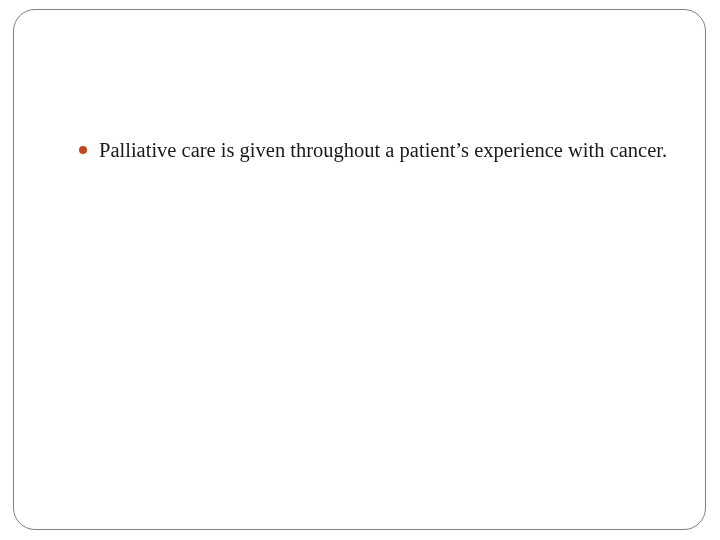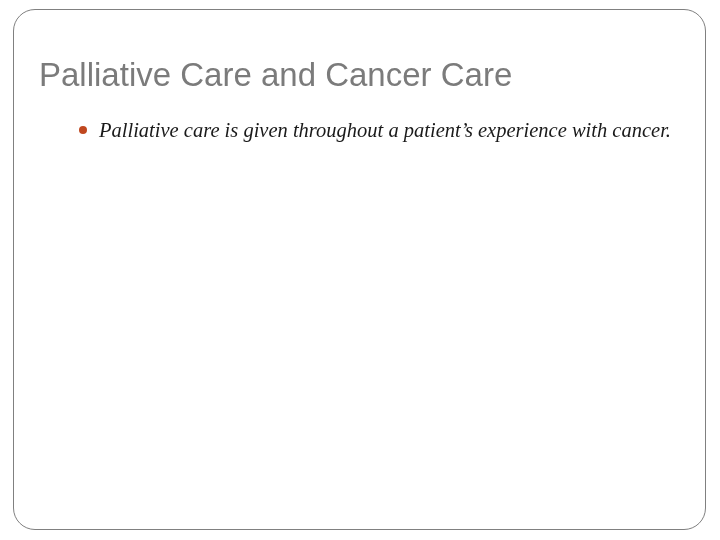--- a/index.html
+++ b/index.html
@@ -38,23 +38,22 @@
     font-weight: 400;
     letter-spacing: 0px;
     color: #7b7b7b;
     line-height: 42px;
     white-space: nowrap;
   }
   
   #body-list {
     position: absolute;
     left: 74px;
-    top: 115px;
+    top: 135px;
     width: 616px;
-    font-style: italic;
   }
   .bullet-item {
     position: relative;
     display: block;
     padding-left: 25px;
     margin: 0 0 14px 0;
     font-family: "Liberation Serif", serif;
     font-size: 20.5px;
     font-weight: 400;
     color: #1a1a1a;
@@ -77,21 +76,20 @@
   .bullet-text {
     display: block;
   }
 </style>
 </head>
 <body>
 
 <div id="slide-root">
   <div id="slide-frame"></div>
 
-  <div id="slide-title">Palliative Care and Cancer Care</div>
 
   <div id="body-list">
 
     <div class="bullet-item">
       <span class="bullet-marker"></span>
       <span class="bullet-text">Palliative care is given throughout a patient’s experience with cancer.</span>
     </div>
 
 
   </div>

